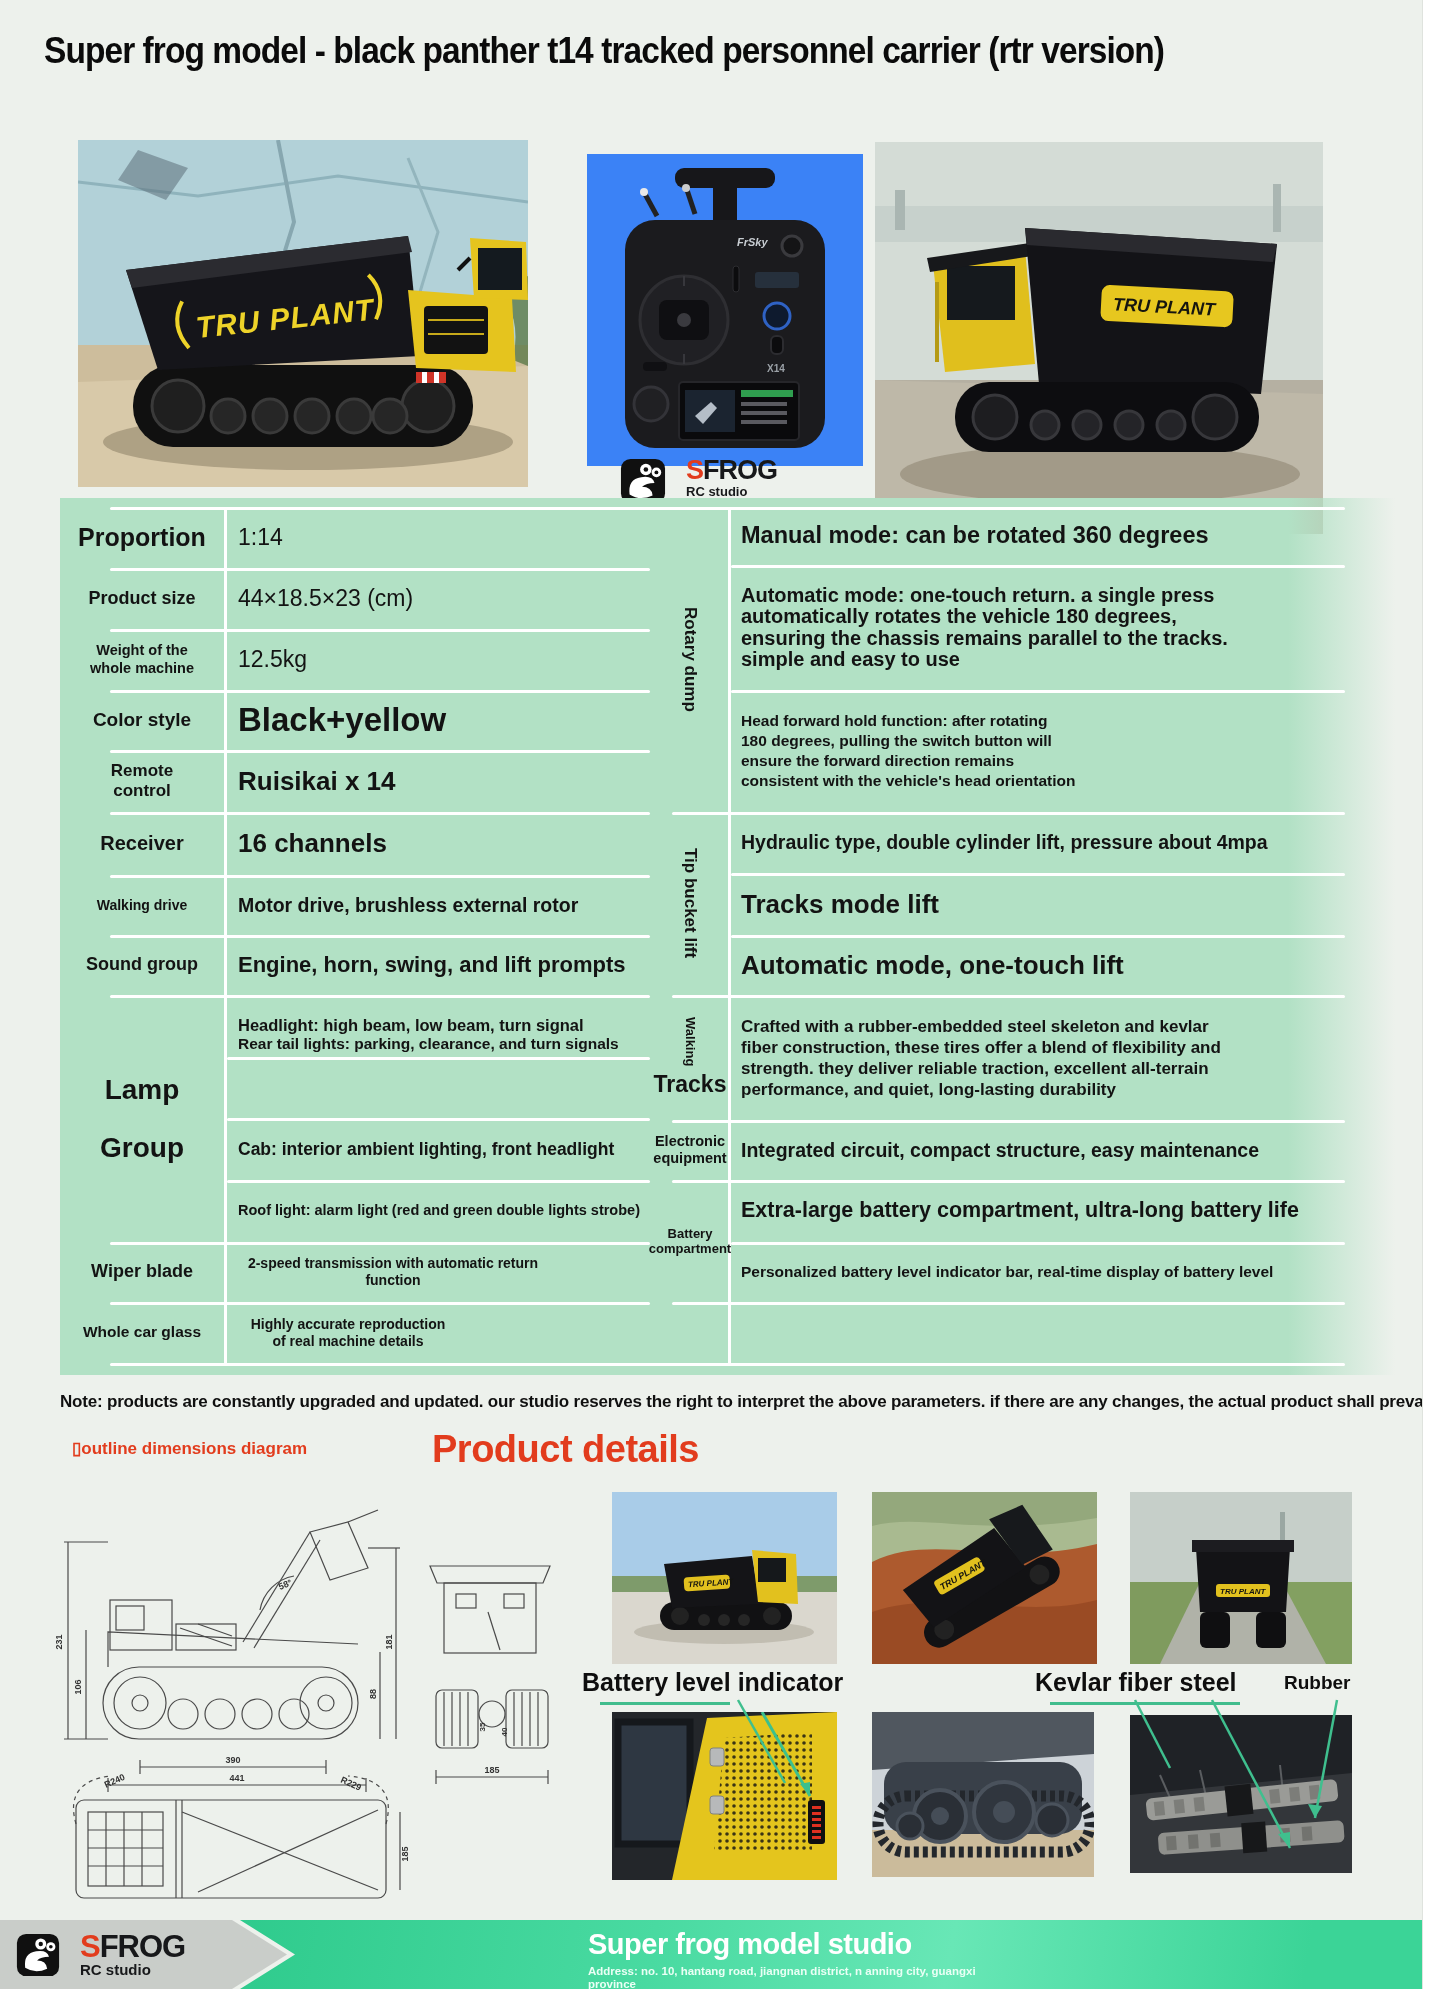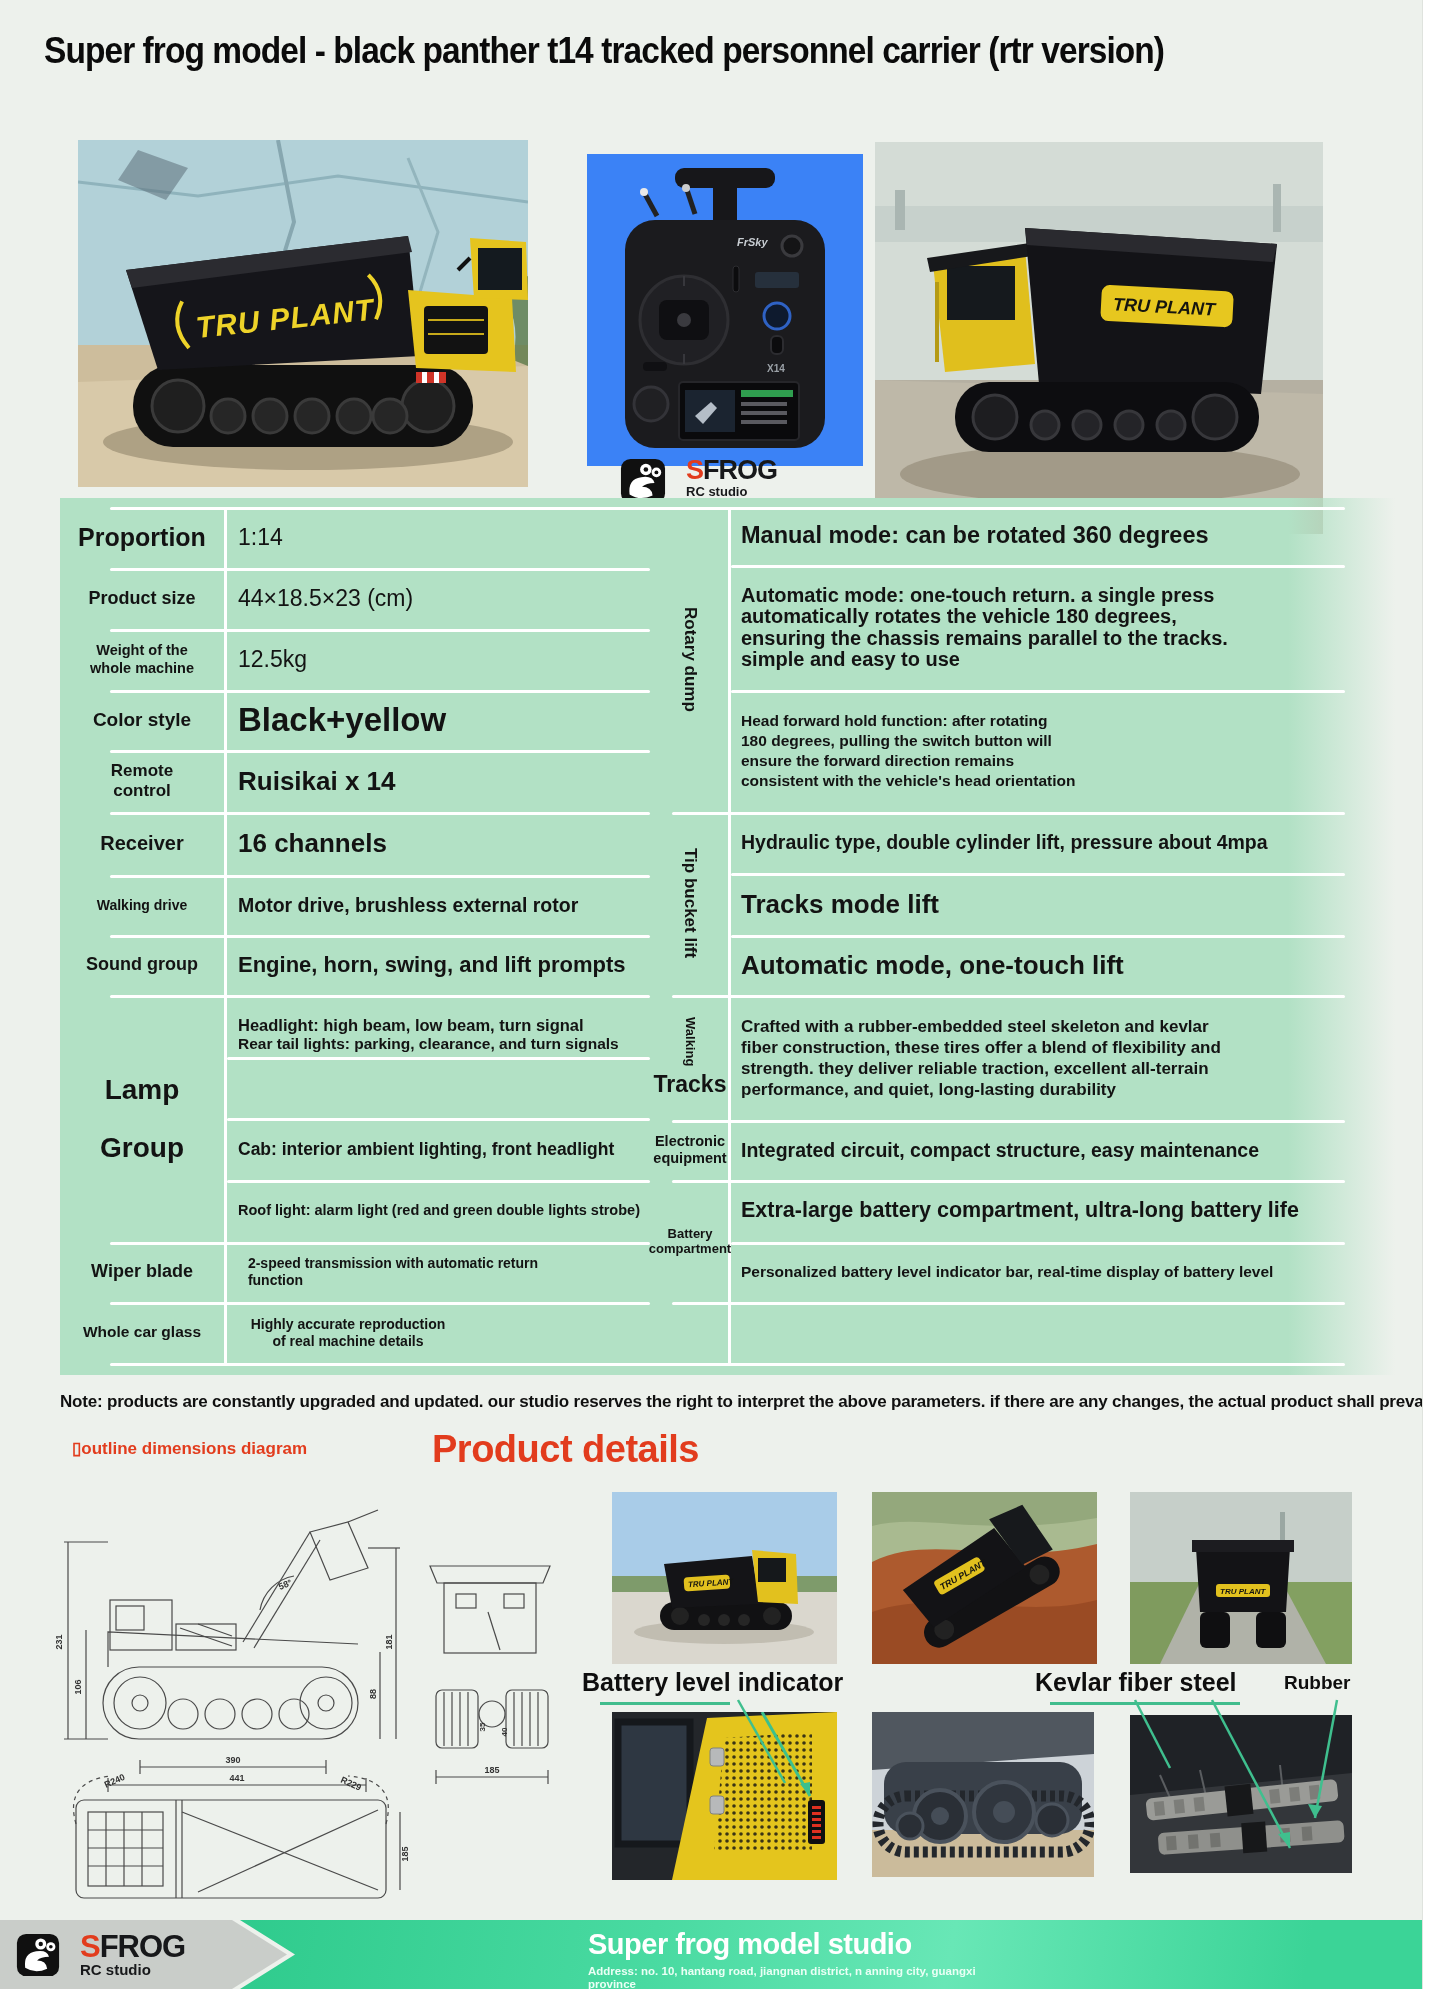--- a/index.html
+++ b/index.html
@@ -208,21 +208,21 @@
   <div class="cell val" style="top:629px;height:61px;font-size:23px;font-weight:400">12.5kg</div>
   <div class="cell val" style="top:690px;height:60px;font-size:33px;font-weight:800">Black+yellow</div>
   <div class="cell val" style="top:750px;height:62px;font-size:26px;font-weight:800">Ruisikai x 14</div>
   <div class="cell val" style="top:812px;height:63px;font-size:26px;font-weight:800">16 channels</div>
   <div class="cell val" style="top:875px;height:60px;font-size:19.5px">Motor drive, brushless external rotor</div>
   <div class="cell val" style="top:935px;height:60px;font-size:22px;font-weight:800">Engine, horn, swing, and lift prompts</div>
   <div class="cell val" style="top:995px;height:62px;font-size:16.5px">Headlight: high beam, low beam, turn signal</div>
   <div class="cell val" style="top:1014px;height:61px;font-size:15.5px">Rear tail lights: parking, clearance, and turn signals</div>
   <div class="cell val" style="top:1118px;height:62px;font-size:17.5px">Cab: interior ambient lighting, front headlight</div>
   <div class="cell val" style="top:1180px;height:62px;font-size:14.5px">Roof light: alarm light (red and green double lights strobe)</div>
-  <div class="cell val pl" style="top:1242px;height:60px;font-size:14px;width:310px;justify-content:center;text-align:left">2-speed transmission with automatic return
+  <div class="cell val pl" style="top:1242px;height:60px;font-size:14px;width:310px;justify-content:center;text-align:center">2-speed transmission with automatic return
 function</div>
   <div class="cell val pl" style="top:1302px;height:61px;font-size:14px;width:220px;justify-content:center;text-align:center">Highly accurate reproduction
 of real machine details</div>
 
   <div class="cell rlab vert" style="top:507px;height:305px;font-size:17px">Rotary dump</div>
   <div class="cell rlab vert" style="top:812px;height:183px;font-size:17px">Tip bucket lift</div>
   <div class="cell rlab" style="top:995px;height:125px;flex-direction:column;justify-content:center;gap:4px">
     <span class="vert" style="font-size:13px">Walking</span>
     <span style="font-size:23px;font-weight:800">Tracks</span>
   </div>

